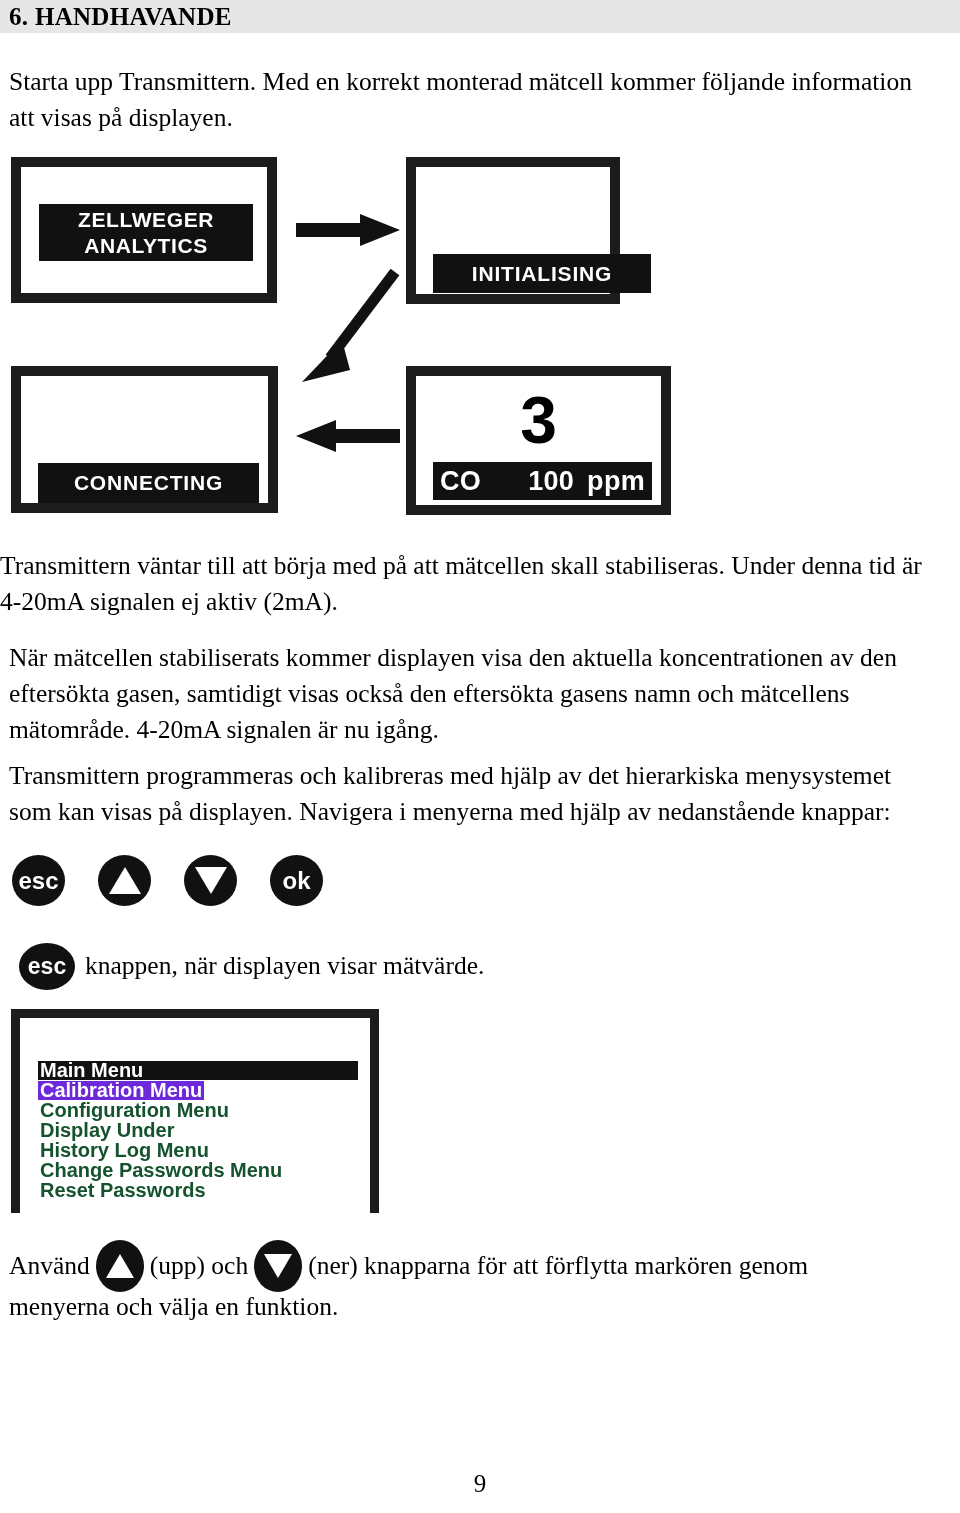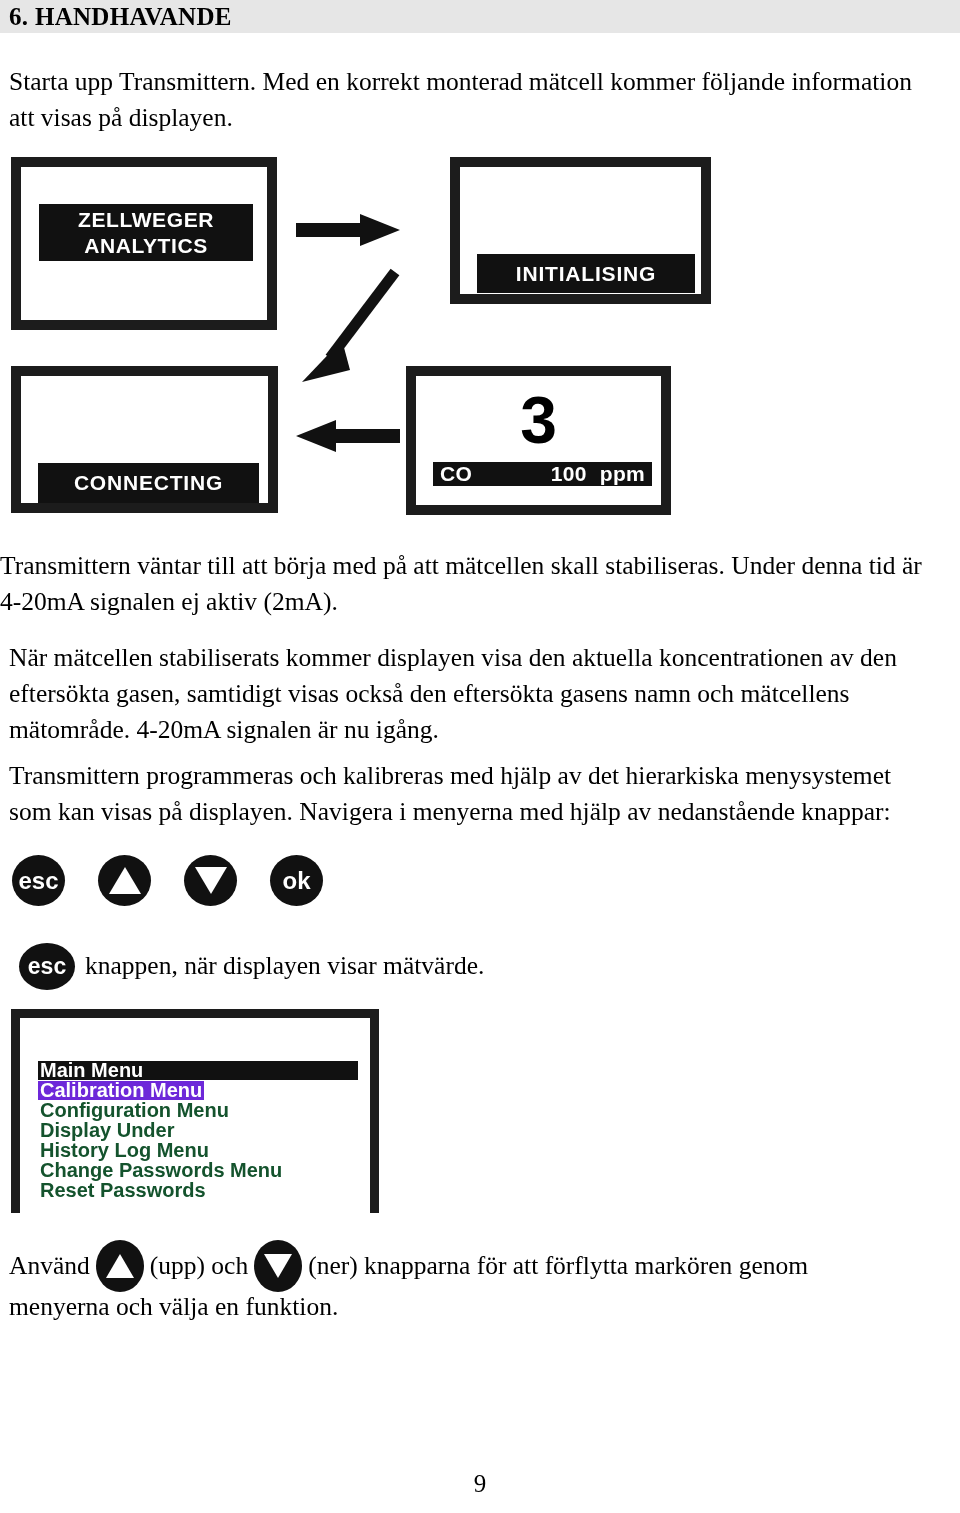--- a/index.html
+++ b/index.html
@@ -53,22 +53,22 @@
     box-sizing: border-box;
   }
   .lcd-inner {
     position: relative;
     width: 100%;
     height: 100%;
     background: #ffffff;
     border: 3px solid #ffffff;
     box-sizing: border-box;
   }
-  .lcd1 { left: 11px;  top: 157px; width: 266px; height: 173px; }
-  .lcd2 { left: 406px; top: 157px; width: 261px; height: 147px; margin-left: 44px; }
+  .lcd1 { left: 11px;  top: 157px; width: 266px; height: 146px; }
+  .lcd2 { left: 406px; top: 157px; width: 214px; height: 147px; }
   .lcd3 { left: 11px;  top: 366px; width: 267px; height: 147px; }
   .lcd4 { left: 406px; top: 366px; width: 265px; height: 149px; }
 
   .lcd-bar {
     position: absolute;
     background: #111111;
     color: #ffffff;
     font-family: "Liberation Sans", "DejaVu Sans", sans-serif;
     font-weight: bold;
     display: flex;
@@ -106,24 +106,24 @@
     width: 100%;
     text-align: center;
     font-family: "Liberation Sans", "DejaVu Sans", sans-serif;
     font-weight: bold;
     font-size: 66px;
     line-height: 70px;
     color: #000000;
   }
   .bar-reading {
     left: 14px; top: 83px;
-    width: 219px; height: 24px;
+    width: 219px; height: 38px;
     justify-content: space-between;
     padding: 0 7px;
-    font-size: 21px;
+    font-size: 27px;
     letter-spacing: 0.3px;
   }
   .bar-reading .rd-right { display: flex; gap: 13px; }
 
   
   .arrow-svg { position: absolute; }
   .arrow-right { left: 296px; top: 212px; }
   .arrow-diag  { left: 296px; top: 266px; }
   .arrow-left  { left: 296px; top: 418px; }
 

